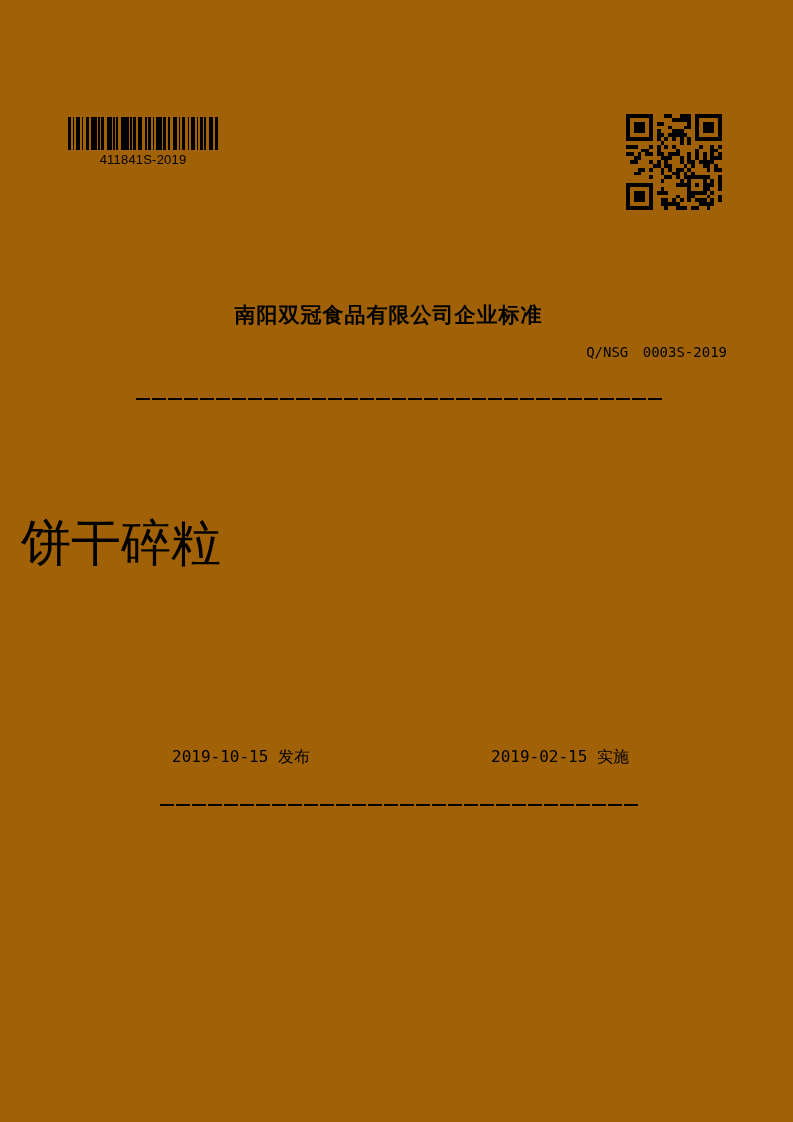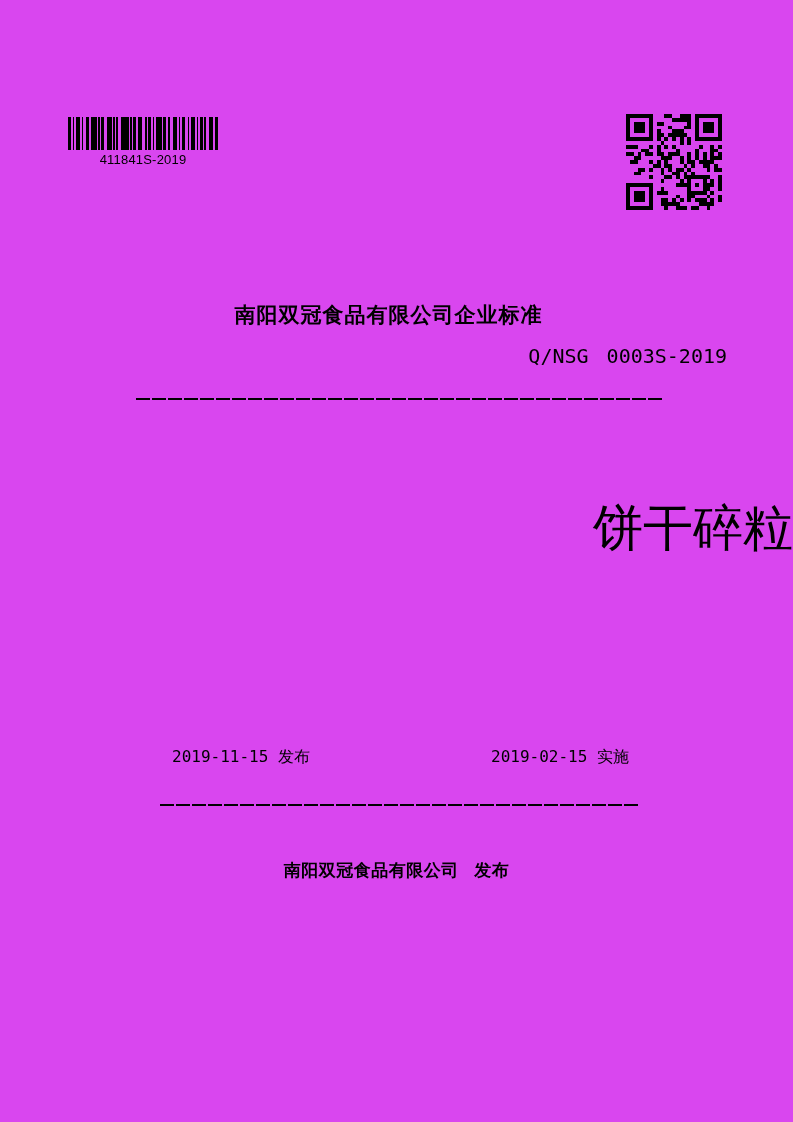--- a/index.html
+++ b/index.html
@@ -4,21 +4,21 @@
 <style>
   html, body {
     margin: 0;
     padding: 0;
     background: #ffffff;
   }
   .page {
     position: relative;
     width: 793px;
     height: 1122px;
-    background: #d946ef;
+    background: #a16207;
     color: #000000;
     font-family: "DejaVu Sans", "Liberation Sans", sans-serif;
     overflow: hidden;
   }
   .mono {
     font-family: "DejaVu Sans Mono", "Liberation Mono", monospace;
   }
   
   .barcode-block {
     position: absolute;
@@ -58,21 +58,21 @@
     font-weight: bold;
     letter-spacing: 1px;
     line-height: 1.1;
     white-space: nowrap;
   }
   
   .std-number {
     position: absolute;
     right: 66px;
     top: 344px;
-    font-size: 20px;
+    font-size: 14px;
     word-spacing: 6px;
     white-space: nowrap;
   }
   
   .rule {
     position: absolute;
     height: 2px;
     background-image: repeating-linear-gradient(to right, #000 0px, #000 14px, rgba(0,0,0,0) 14px, rgba(0,0,0,0) 16px);
   }
   .rule-top {
@@ -84,22 +84,22 @@
     left: 160px;
     top: 804px;
     width: 480px;
   }
   
   .doc-title {
     position: absolute;
     left: 0;
     right: 0;
     top: 501px;
-    margin: 0;
-    text-align: right;
+    margin: 15px;
+    text-align: left;
     font-size: 50px;
     font-weight: normal;
     letter-spacing: 0px;
     line-height: 1.1;
     white-space: nowrap;
     padding-left: 6px;
   }
   
   .date-row {
     position: absolute;
@@ -464,21 +464,20 @@
 
   <div class="company-header">南阳双冠食品有限公司企业标准</div>
 
   <div class="std-number mono">Q/NSG 0003S-2019</div>
 
   <div class="rule rule-top"></div>
 
   <h1 class="doc-title">饼干碎粒</h1>
 
   <div class="date-row">
-    <span class="date-text mono">2019-11-15 发布</span>
+    <span class="date-text mono">2019-10-15 发布</span>
     <span class="date-text mono">2019-02-15 实施</span>
   </div>
 
   <div class="rule rule-bottom"></div>
 
-  <div class="publisher">南阳双冠食品有限公司 发布</div>
 
 </div>
 
 </body></html>

